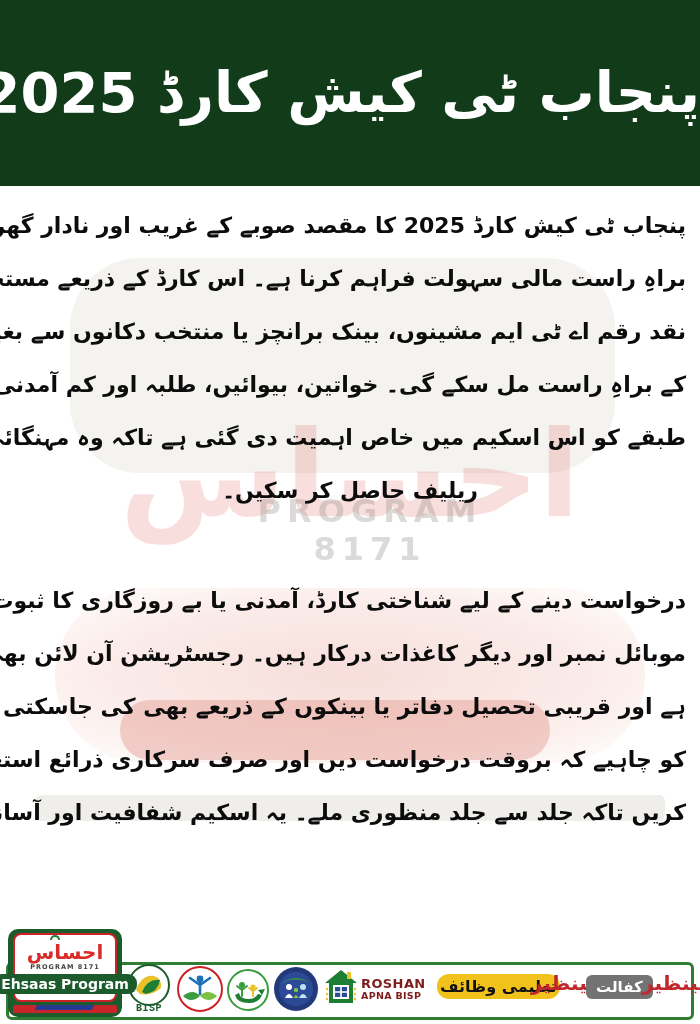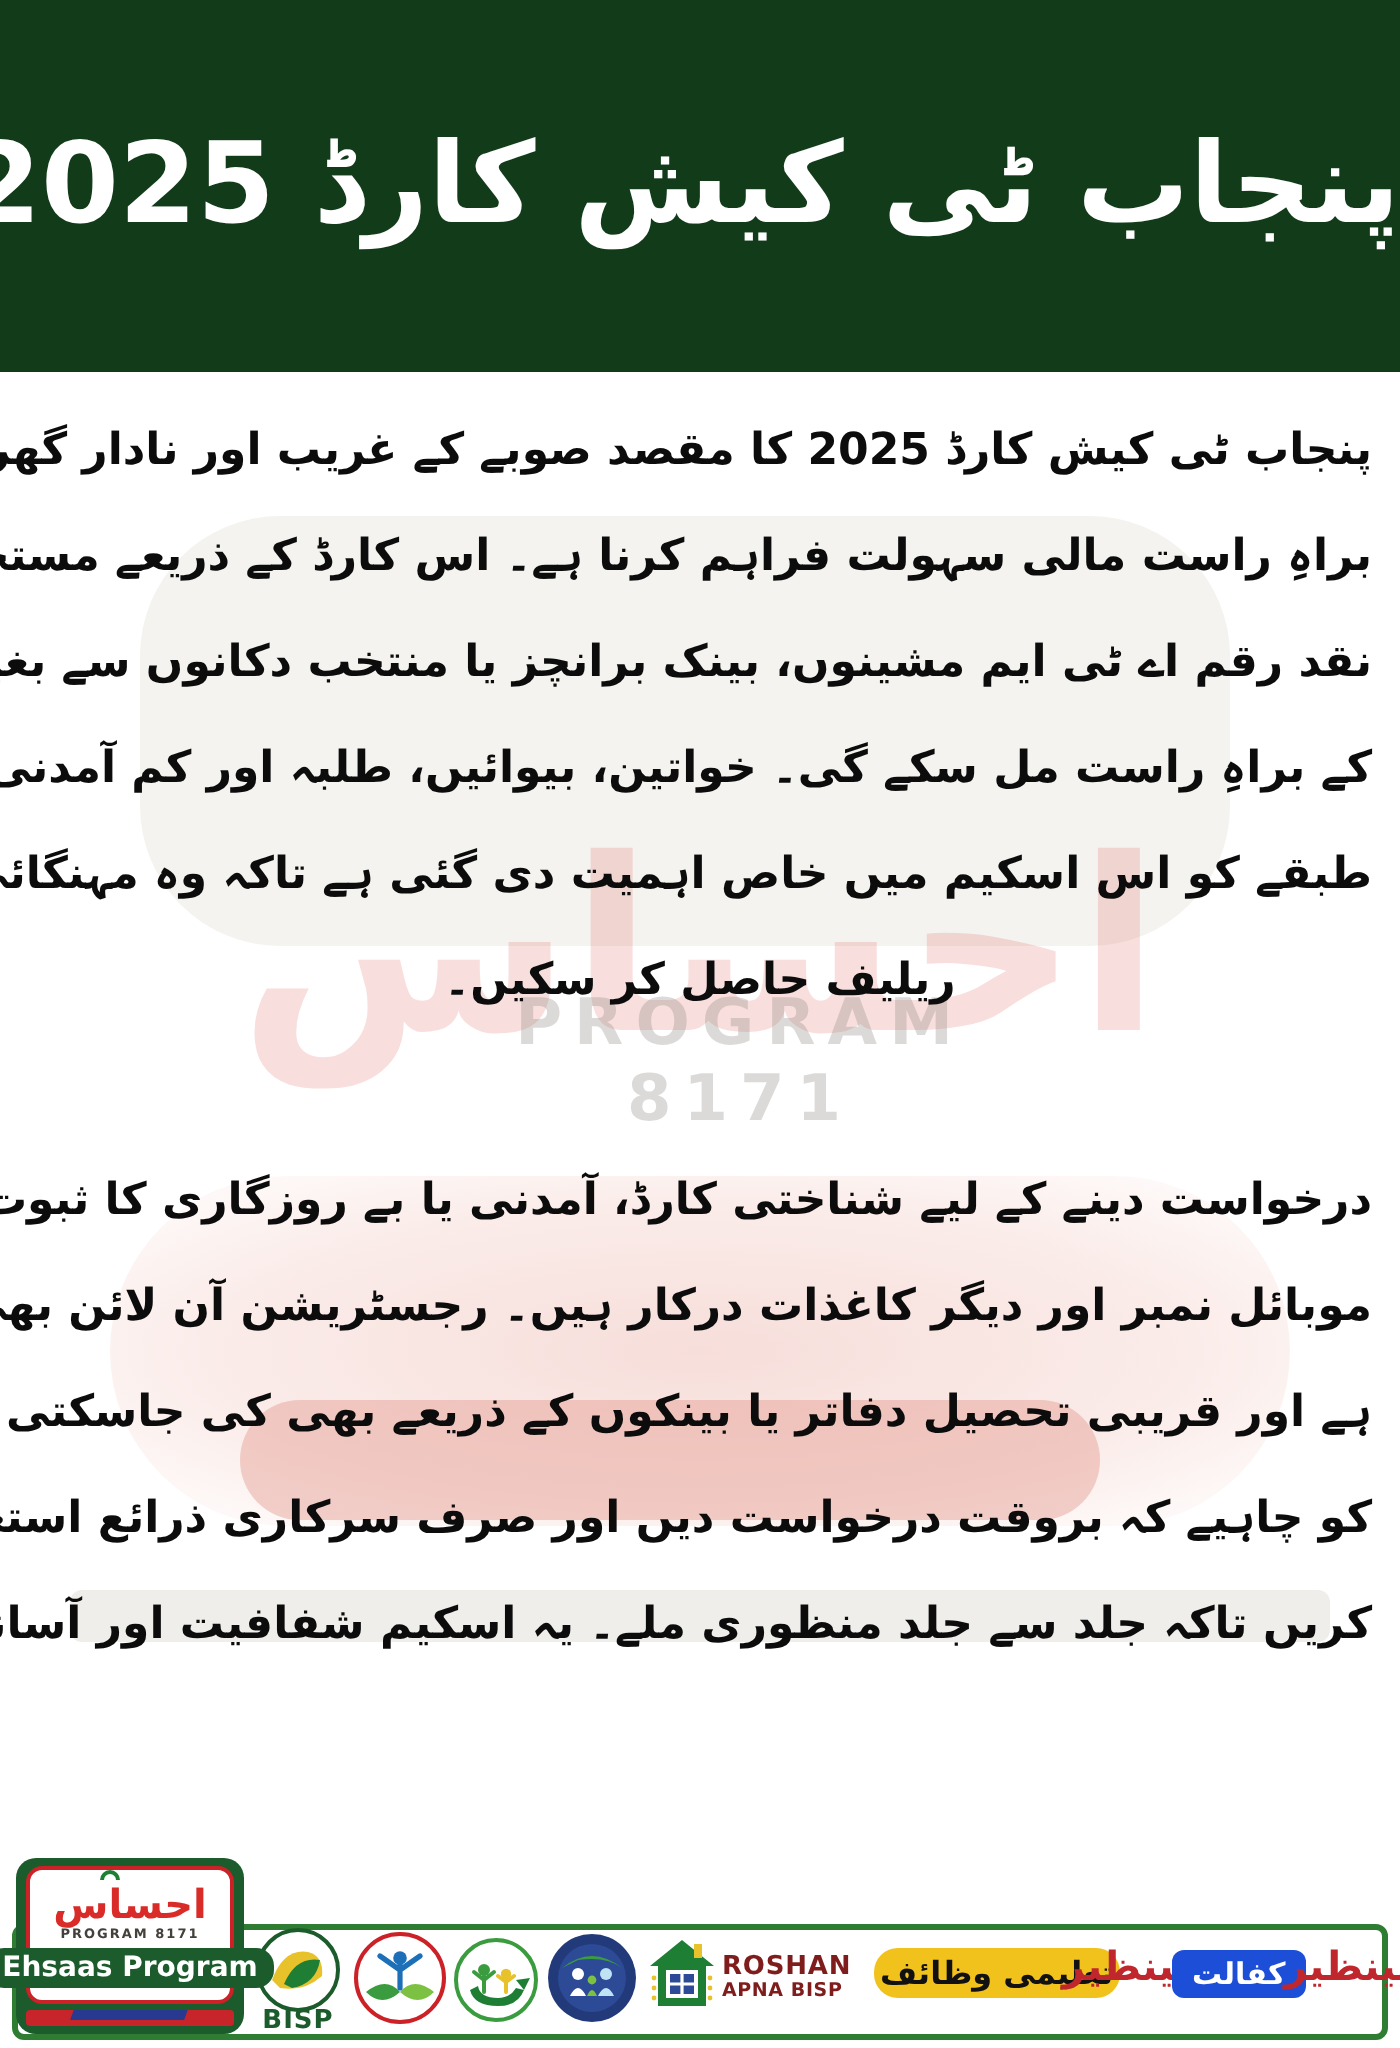--- a/index.html
+++ b/index.html
@@ -70,34 +70,34 @@
   }
   .ehsaas-ribbon { position:relative; height:8px; margin-top:3px; background:#c8252b; border-radius:2px; overflow:hidden; }
   .ehsaas-ribbon-blue { position:absolute; left:22%; top:0; width:55%; height:60%; background:#273a8f; transform:skewX(-20deg); }
 
   .logo-item { position:absolute; z-index:4; display:flex; flex-direction:column; align-items:center; }
   .logo-bisp   { left:128px; top:964px; }
   .logo-pspa   { left:177px; top:966px; }
   .logo-growth { left:227px; top:969px; }
   .logo-family { left:273px; top:966px; }
   .logo-house  { left:323px; top:967px; }
-  .bisp-label { color:#1c5b2b; font-size:13px; font-weight:bold; margin-top:-3px; letter-spacing:0.5px; }
+  .bisp-label { color:#1c5b2b; font-size:10px; font-weight:bold; margin-top:-3px; letter-spacing:0.5px;font-family:Liberation Mono, monospace; }
 
   .roshan-text { position:absolute; left:361px; top:977px; z-index:4; color:#7f1d1d; line-height:1.05; }
   .roshan-l1 { font-size:13px; font-weight:bold; letter-spacing:0.4px; }
   .roshan-l2 { font-size:9.5px; font-weight:bold; letter-spacing:0.3px; }
 
   .badge { position:absolute; z-index:4; font-weight:bold; direction:rtl; white-space:nowrap; }
   .badge-taleemi {
     left:437px; top:974px; background:#f2c21c; color:#111111; font-size:16px;
     padding:3px 3px; border-radius:12px;
   }
   .benazir-1 { left:531px; top:971px; color:#c0272d; font-size:20px; }
   .badge-kafalat {
-    left:586px; top:975px; background:#1d4ed8; color:#ffffff; font-size:15px;
+    left:586px; top:975px; background:#737373; color:#ffffff; font-size:15px;
     padding:3px 10px; border-radius:6px;
   }
   .benazir-2 { left:642px; top:971px; color:#c0272d; font-size:20px; }
 </style>
 </head>
 <body>
 
 <div class="page">
 
   <div class="header">

